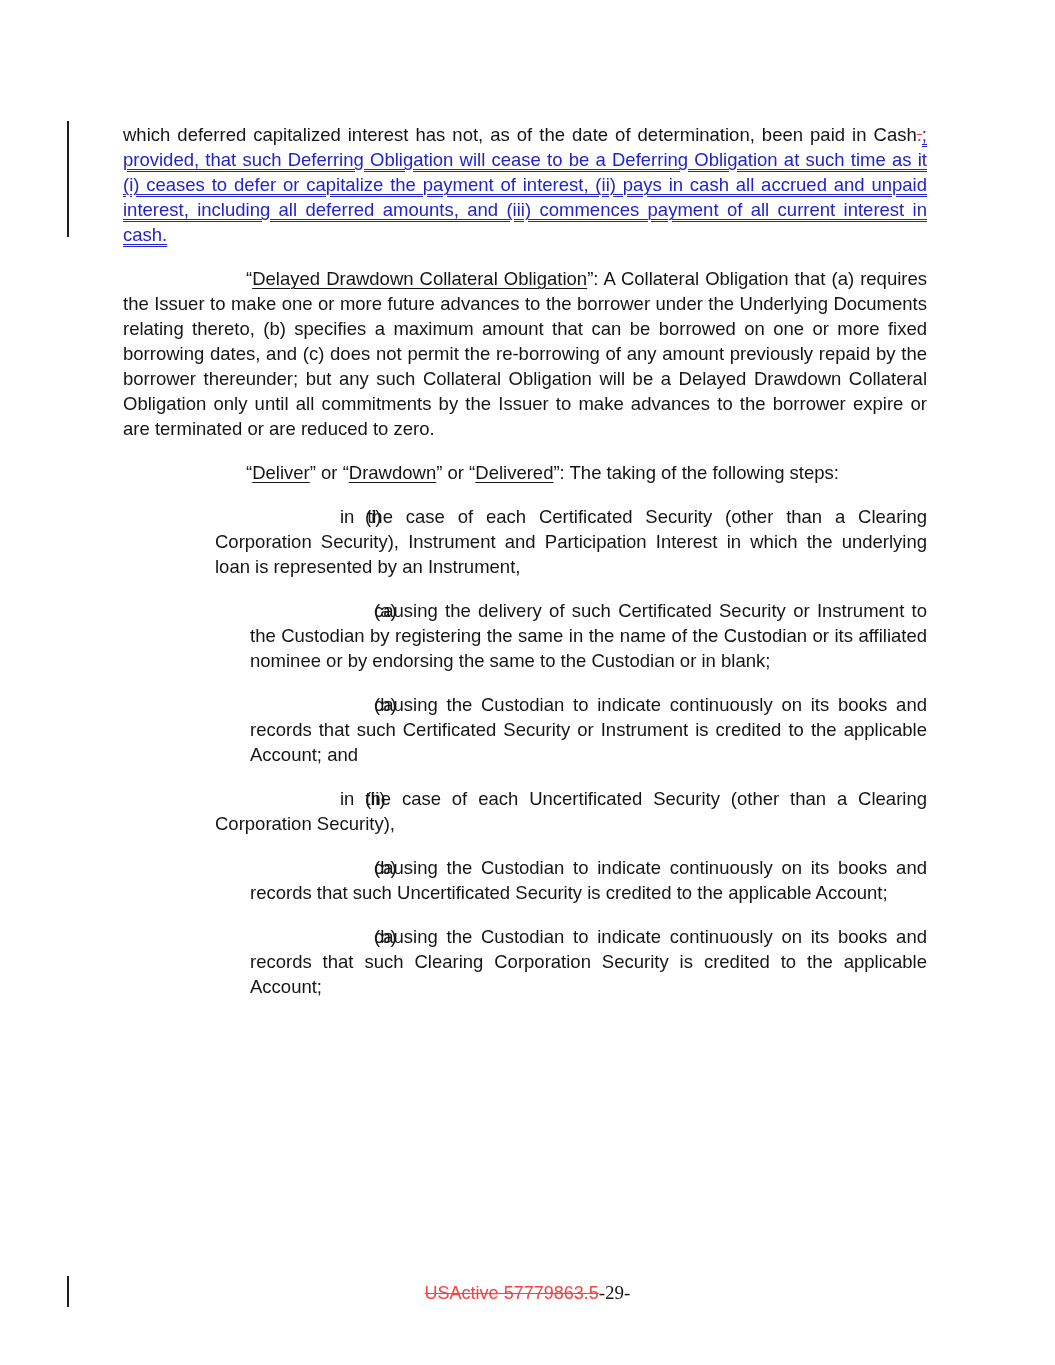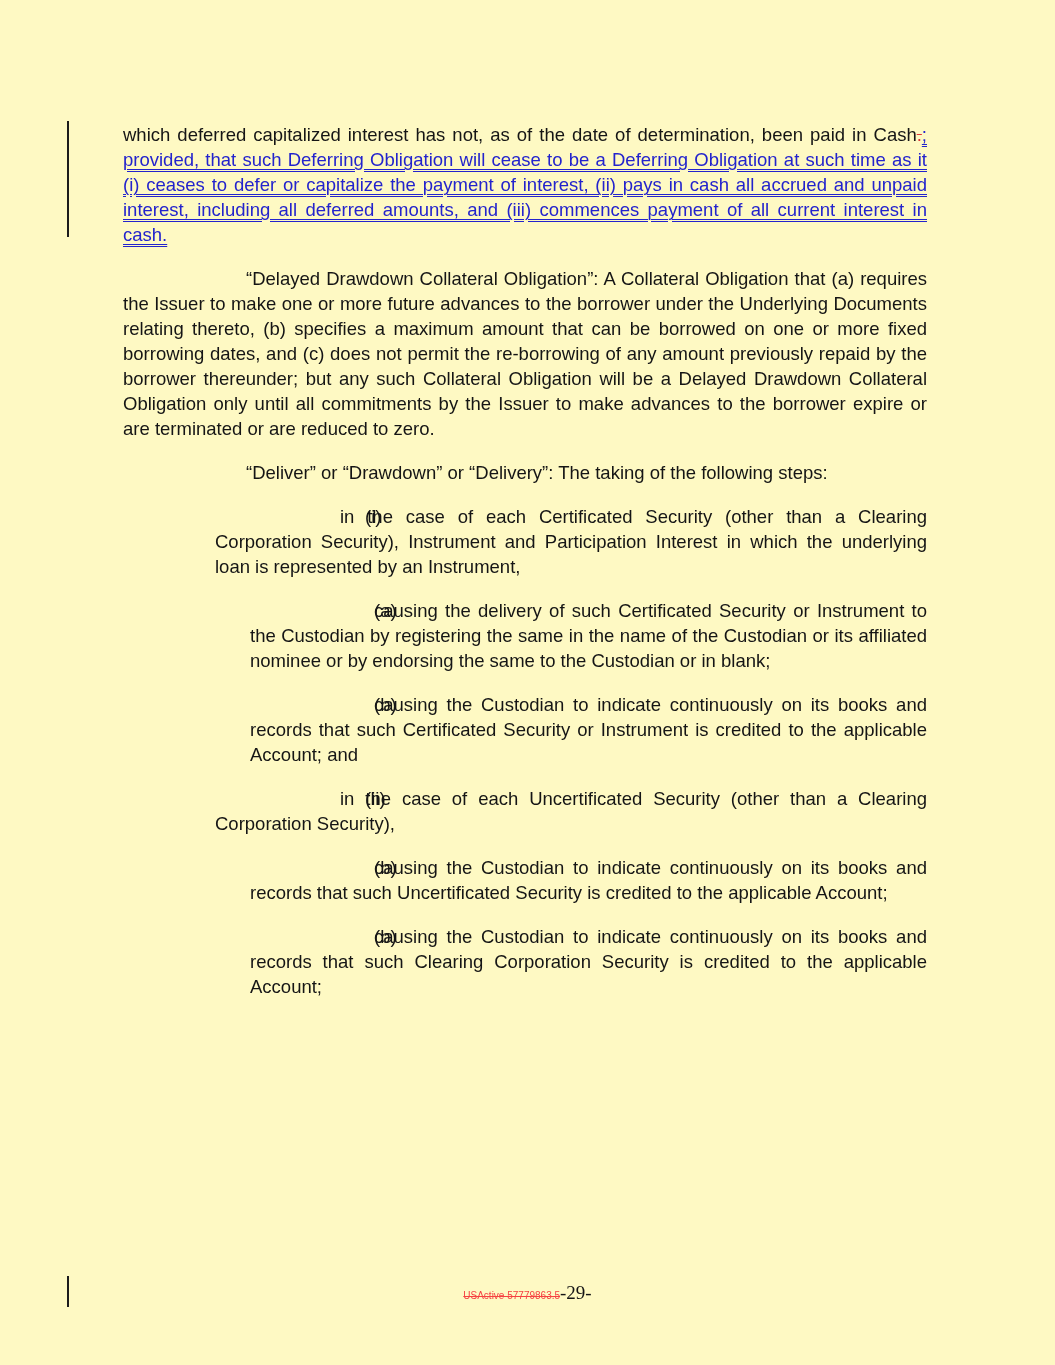--- a/index.html
+++ b/index.html
@@ -1,21 +1,21 @@
 <!DOCTYPE html>
 <html style="--body-text: #151515; --inserted-blue: #2323cd; --deleted-red: #e03535; --footer-red: #f54242; --change-bar: #1c1c1c;"><head>
 <meta charset="utf-8">
 <style>
   html, body { margin: 0; padding: 0; background: #e8e8e8; }
   .page {
     position: relative;
     width: 1055px;
     height: 1365px;
     margin: 0 auto;
-    background: #fef9c3;
+    background: #ffffff;
     font-family: "Liberation Sans", "DejaVu Sans", sans-serif;
     color: var(--body-text, #151515);
     overflow: hidden;
   }
   .content {
     position: absolute;
     left: 123px;
     top: 122px;
     width: 804px;
   }
@@ -25,20 +25,21 @@
     line-height: 25px;
     text-align: justify;
   }
   p.indent-first { text-indent: 123px; }
   p.block-roman { margin-left: 92px;  text-indent: 75px; }
   p.block-alpha { margin-left: 127px; text-indent: 62px; }
   .item-label { display: inline-block; }
   .label-roman { width: 50px; }
   .label-alpha { width: 62px; }
   .term {
+    text-decoration: underline;
     text-underline-offset: 3px;
     text-decoration-thickness: 1.4px;
   }
   .ins {
     color: var(--inserted-blue, #2323cd);
     text-decoration: underline;
     text-decoration-style: double;
     text-decoration-thickness: 1px;
     text-underline-offset: 3px;
   }
@@ -58,39 +59,39 @@
     position: absolute;
     top: 1280px;
     left: 0;
     width: 100%;
     text-align: center;
     line-height: 25px;
   }
   .footer-ref {
     color: var(--footer-red, #f54242);
     text-decoration: line-through;
-    font-size: 10px;
+    font-size: 18px;
   }
   .page-num { font-size: 19px; color: #151515; font-family: Liberation Serif, serif; }
 </style>
 </head>
 <body>
 
 <div class="page">
 
   <div class="change-bar bar-top"></div>
   <div class="change-bar bar-footer"></div>
 
   <div class="content">
 
     <p><span>which deferred capitalized interest has not, as of the date of determination, been paid in Cash</span><span class="del">.</span><span class="ins">; provided, that such Deferring Obligation will cease to be a Deferring Obligation at such time as it (i) ceases to defer or capitalize the payment of interest, (ii) pays in cash all accrued and unpaid interest, including all deferred amounts, and (iii) commences payment of all current interest in cash.</span></p>
 
     <p class="indent-first"><span>“</span><span class="term">Delayed Drawdown Collateral Obligation</span><span>”:  </span><span>A Collateral Obligation that (a) requires the Issuer to make one or more future advances to the borrower under the Underlying Documents relating thereto, (b) specifies a maximum amount that can be borrowed on one or more fixed borrowing dates, and (c) does not permit the re-borrowing of any amount previously repaid by the borrower thereunder; but any such Collateral Obligation will be a Delayed Drawdown Collateral Obligation only until all commitments by the Issuer to make advances to the borrower expire or are terminated or are reduced to zero.</span></p>
 
-    <p class="indent-first"><span>“</span><span class="term">Deliver</span><span>” or “</span><span class="term">Drawdown</span><span>” or “</span><span class="term">Delivery</span><span>”:  The taking of the following steps:</span></p>
+    <p class="indent-first"><span>“</span><span class="term">Deliver</span><span>” or “</span><span class="term">Drawdown</span><span>” or “</span><span class="term">Delivered</span><span>”:  The taking of the following steps:</span></p>
 
     <p class="block-roman"><span class="item-label label-roman">(i)</span><span>in the case of each Certificated Security (other than a Clearing Corporation Security), Instrument and Participation Interest in which the underlying loan is represented by an Instrument,</span></p>
 
     <p class="block-alpha"><span class="item-label label-alpha">(a)</span><span>causing the delivery of such Certificated Security or Instrument to the Custodian by registering the same in the name of the Custodian or its affiliated nominee or by endorsing the same to the Custodian or in blank;</span></p>
 
     <p class="block-alpha"><span class="item-label label-alpha">(b)</span><span>causing the Custodian to indicate continuously on its books and records that such Certificated Security or Instrument is credited to the applicable Account; and</span></p>
 
 
     <p class="block-roman"><span class="item-label label-roman">(ii)</span><span>in the case of each Uncertificated Security (other than a Clearing Corporation Security),</span></p>
 

